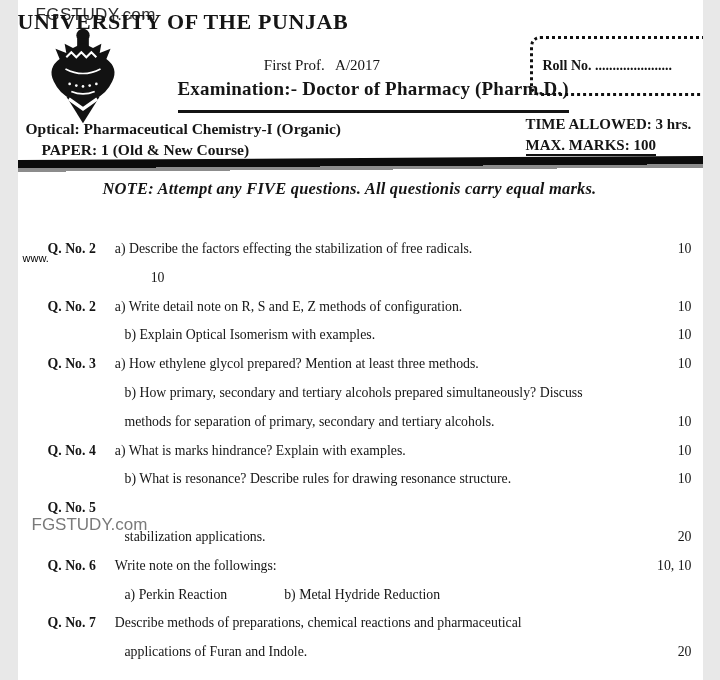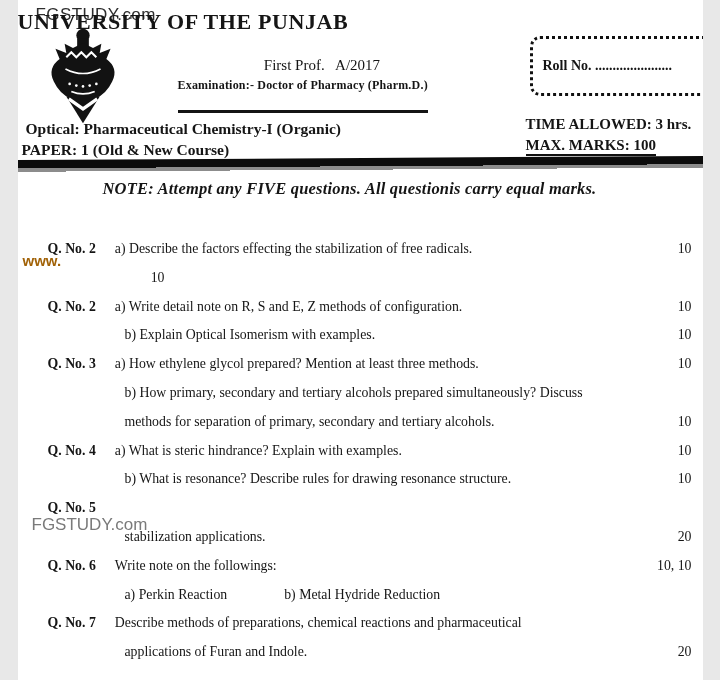--- a/index.html
+++ b/index.html
@@ -3,44 +3,44 @@
 <meta charset="utf-8">
 <style>
   html,body {margin:0; padding:0; background:#e8e8e8;}
   .page {
     position:relative; width:685px; height:680px; margin:0 auto;
     background:#ffffff; overflow:hidden;
     font-family:"Liberation Serif","DejaVu Serif",serif; color:#151515;
   }
   .wm {position:absolute; font-family:"Liberation Sans","DejaVu Sans",sans-serif;}
   .wm-top  {left:18px; top:5px;   font-size:17px; color:#2e2e2e; letter-spacing:0.4px;}
-  .wm-www  {left:5px;  top:252px; font-size:15px; color:#a16207;font-weight:bold;}
+  .wm-www  {left:5px;  top:252px; font-size:11px; color:#000000;}
   .wm-mid  {left:14px; top:515px; font-size:17px; color:#7a7a7a;}
 
   .uni-title {
     position:absolute; left:0; right:26px; top:9px; text-align:left;
     font-size:22px; font-weight:bold; letter-spacing:0.6px;
   }
   .session {
     position:absolute; left:0; right:76px; top:57px; text-align:center;
     font-size:15px; font-weight:normal; white-space:pre;
   }
   .exam {
     position:absolute; left:160px; top:78px;
-    font-size:12px; font-weight:bold;
-    border-bottom:3px solid #141414; padding-bottom:17px; letter-spacing:0.2px;
+    font-size:19px; font-weight:bold;
+    border-bottom:3px solid #141414; padding-bottom:10px; letter-spacing:0.2px;
   }
   .rollbox {
     position:absolute; left:512px; top:36px; width:194px; height:54px;
     border:3px dotted #111; border-radius:10px;
     display:flex; align-items:center; padding-left:10px;
     font-size:14px; font-weight:bold; white-space:pre;
   }
   .subject  {position:absolute; left:8px;  top:120px; font-size:15.5px; font-weight:bold;}
-  .paper    {position:absolute; left:4px;  top:141px; font-size:15.5px; font-weight:bold;}
+  .paper    {position:absolute; left:24px;  top:141px; font-size:15.5px; font-weight:bold;}
   .time     {position:absolute; left:508px; top:116px; font-size:15px; font-weight:bold;}
   .maxmarks {position:absolute; left:508px; top:137px; font-size:15px; font-weight:bold;
              border-bottom:2px solid #111; padding-bottom:0px;}
   .divider {
     position:absolute; left:-4px; right:-4px; top:158px; height:15px;
     transform:rotate(-0.35deg);
     background:linear-gradient(180deg,#0c0c0c 0%,#0c0c0c 55%,#8c8c8c 55%,#8c8c8c 78%,rgba(0,0,0,0) 78%);
   }
   .note {
     position:absolute; left:85px; top:179px;
@@ -132,21 +132,21 @@
       <span class="q-text">b) How primary, secondary and tertiary alcohols prepared simultaneously? Discuss</span>
       <span class="q-marks"></span>
     </div>
     <div class="q-row sub">
 
       <span class="q-text">methods for separation of primary, secondary and tertiary alcohols.</span>
       <span class="q-marks">10</span>
     </div>
     <div class="q-row">
       <span class="q-label">Q. No. 4</span>
-      <span class="q-text">a) What is steric hindrance? Explain with examples.</span>
+      <span class="q-text">a) What is marks hindrance? Explain with examples.</span>
       <span class="q-marks">10</span>
     </div>
     <div class="q-row sub">
 
       <span class="q-text">b) What is resonance? Describe rules for drawing resonance structure.</span>
       <span class="q-marks">10</span>
     </div>
     <div class="q-row">
       <span class="q-label">Q. No. 5</span>
       <span class="q-marks"></span>

